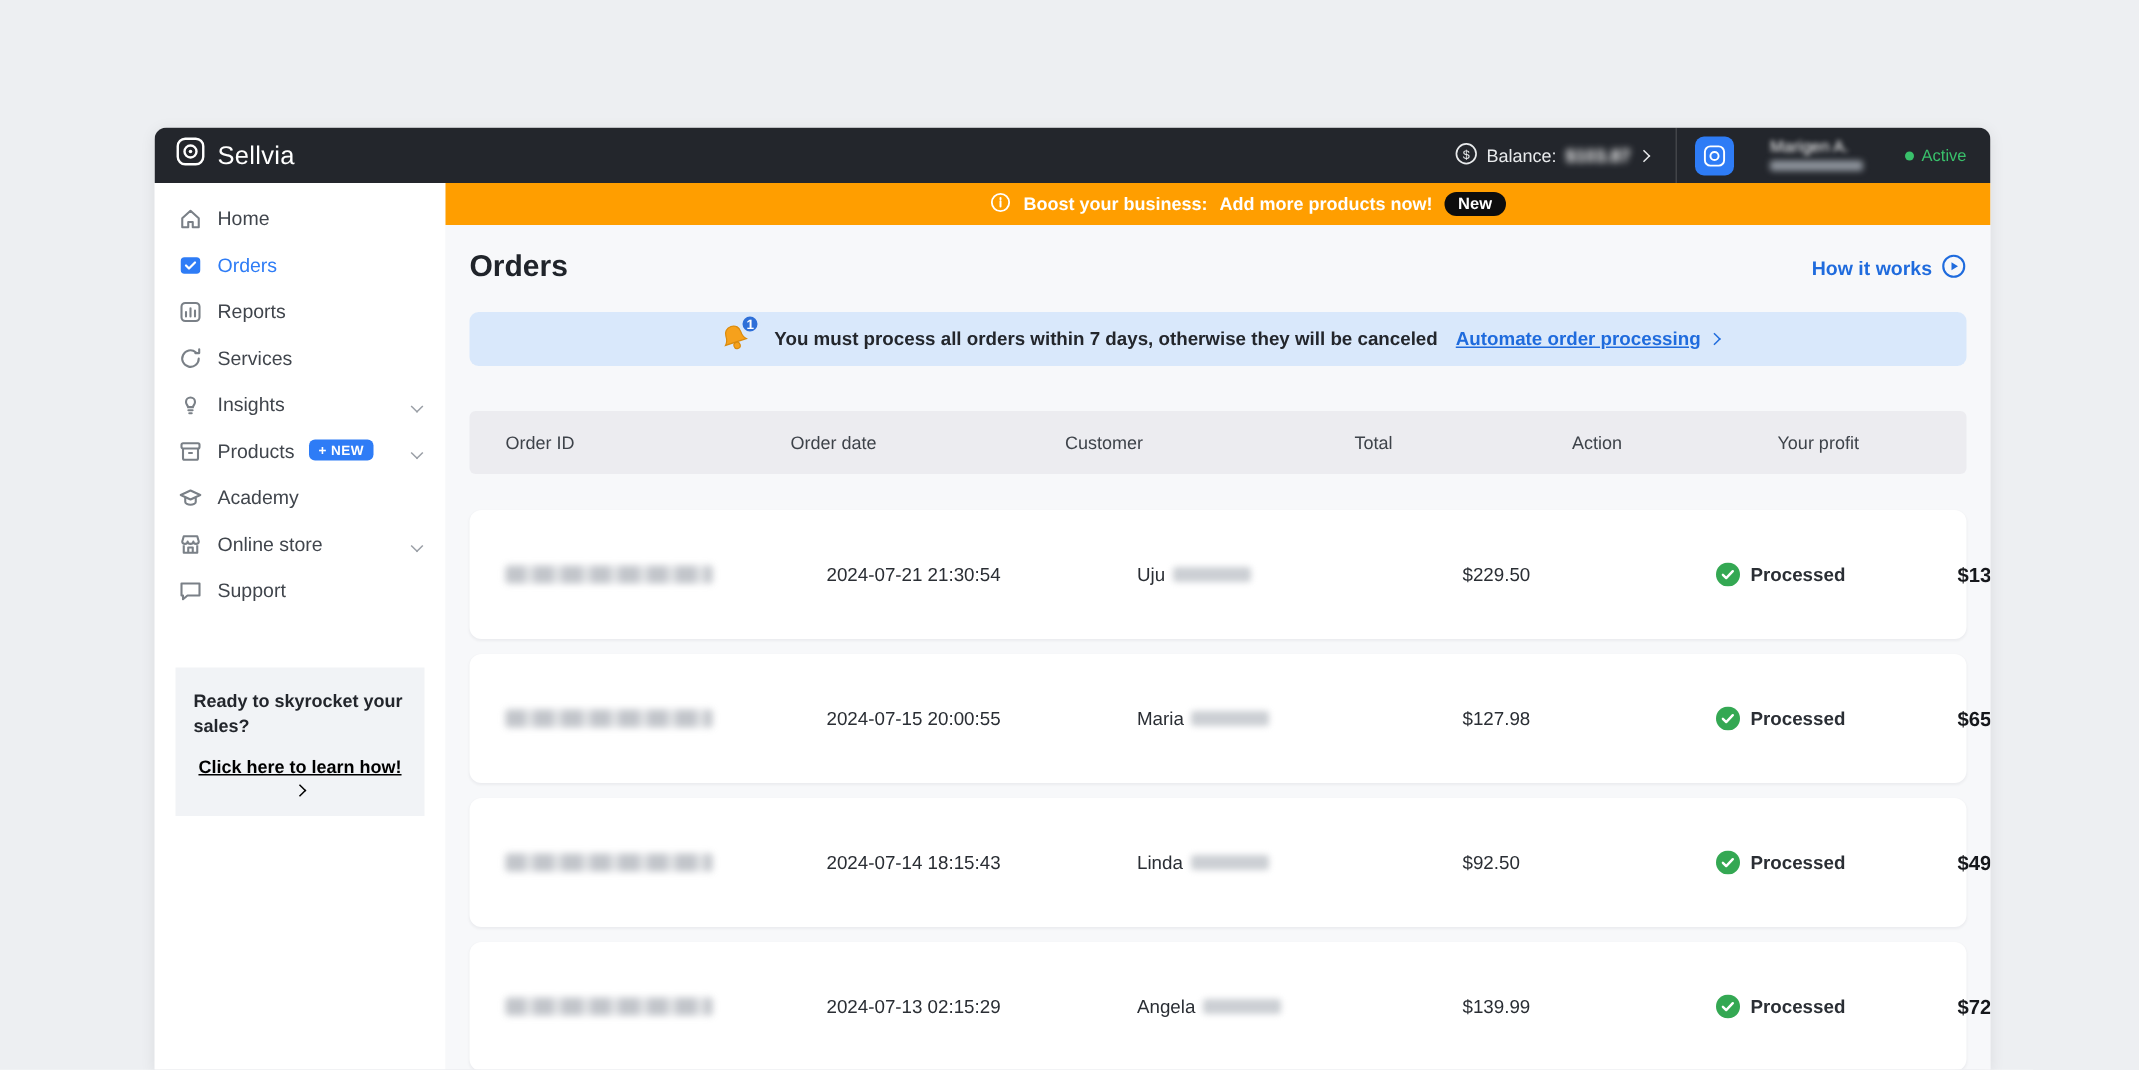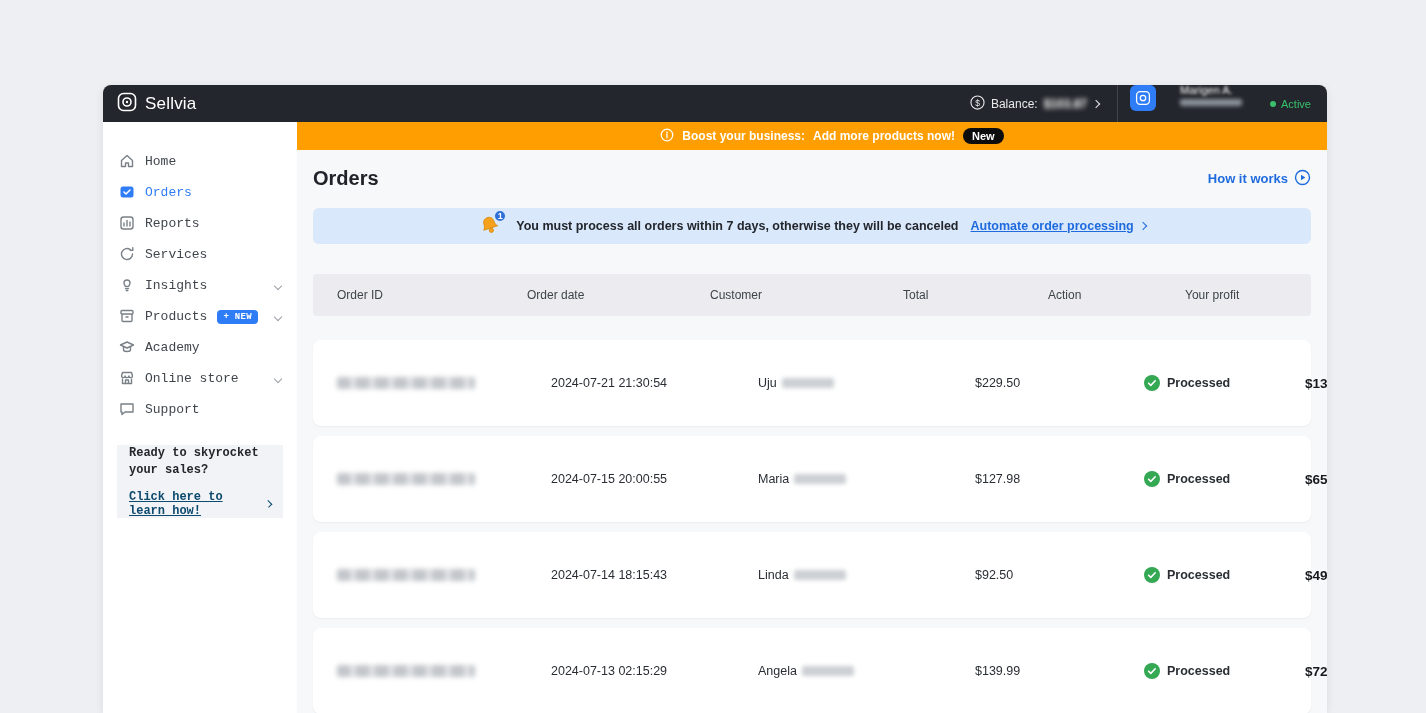--- a/index.html
+++ b/index.html
@@ -15,47 +15,47 @@
   .brand { display:flex; align-items:center; gap:8px; cursor:pointer; }
   .brand-name { font-size:17px; color:#fff; letter-spacing:.2px; }
   .topbar-right { margin-left:auto; display:flex; align-items:center; height:100%; }
   .balance { display:flex; align-items:center; gap:6px; font-size:12px; color:#e8eaec;
     margin-right:18px; cursor:pointer; }
   .balance-value { filter:blur(2.5px); font-weight:bold; color:#fff; }
   .chev { display:inline-block; width:6px; height:6px; border-right:1.5px solid currentColor;
     border-bottom:1.5px solid currentColor; }
   .chev.right { transform:rotate(-45deg); }
   .chev.down  { transform:rotate(45deg); }
-  .user-area { display:flex; gap:24px; height:100%;
+  .user-area { display:flex; align-items:center; gap:24px; height:100%;
     border-left:1px solid rgba(255,255,255,.14); padding:0 16px 0 12px; cursor:pointer; }
   .avatar { width:26px; height:26px; border-radius:6px; background:#2e7cf6; display:flex;
     align-items:center; justify-content:center; }
   .user-meta { display:flex; flex-direction:column; gap:3px; }
   .user-name { font-size:11px; color:#fff; filter:blur(1.6px); line-height:1; }
   .user-domain-blur { width:62px; height:7px; border-radius:2px; background:#8d939b; filter:blur(2px); }
   .active-status { display:flex; align-items:center; gap:5px; font-size:11px; color:#39c06b; margin-left:4px; }
   .active-dot { width:6px; height:6px; border-radius:50%; background:#39c06b; }
 
   
   .body { flex:1; display:flex; min-height:0; }
 
   
   .sidebar { width:194px; flex:0 0 194px; background:#ffffff; padding-top:16px; }
-  .side-item { height:31px; display:flex; align-items:flex-end; gap:10px; padding:0 16px;
-    font-size:13px; color:#40454c; cursor:pointer;font-family:Liberation Mono, monospace; }
+  .side-item { height:31px; display:flex; align-items:flex-start; gap:10px; padding:0 16px;
+    font-size:13px; color:#40454c; cursor:pointer; }
   .side-item .icn { width:16px; height:16px; color:#7a8087; display:flex; align-items:center; justify-content:center; }
   .side-item.active { color:#2e7cf6; }
   .side-item.active .icn { color:#2e7cf6; }
   .side-badge { background:#2e7cf6; color:#fff; font-size:9px; font-weight:bold;
     padding:2px 6px; border-radius:4px; letter-spacing:.3px; }
   .side-chev { margin-left:auto; color:#9a9fa6; }
-  .side-promo { margin:28px 14px 0; background:#f1f3f6; border-radius:0; padding:0 12px;font-family:Liberation Mono, monospace; }
+  .side-promo { margin:28px 14px 0; background:#f1f3f6; border-radius:0; padding:14px 12px; }
   .side-promo-title { font-size:12px; font-weight:bold; color:#23262c; line-height:1.45; }
   .side-promo-link { margin-top:10px; display:flex; align-items:center; gap:6px; font-size:12px;
-    font-weight:bold; color:#0c4a6e; cursor:pointer; }
+    font-weight:bold; color:#000000; cursor:pointer;flex-direction:column; }
   .side-promo-link span.txt { text-decoration:underline; }
 
   
   .right-col { flex:1; display:flex; flex-direction:column; min-width:0; }
   .promo-banner { height:28px; flex:0 0 28px; background:#ff9e00; display:flex; align-items:center;
     justify-content:center; gap:8px; color:#fff; font-size:12px; font-weight:bold;padding-left:40px; }
   .promo-link { cursor:pointer; color:#fff; }
   .promo-new { background:#0d0d0d; color:#fff; font-size:11px; font-weight:bold;
     padding:2px 9px; border-radius:10px; cursor:pointer; }
 

